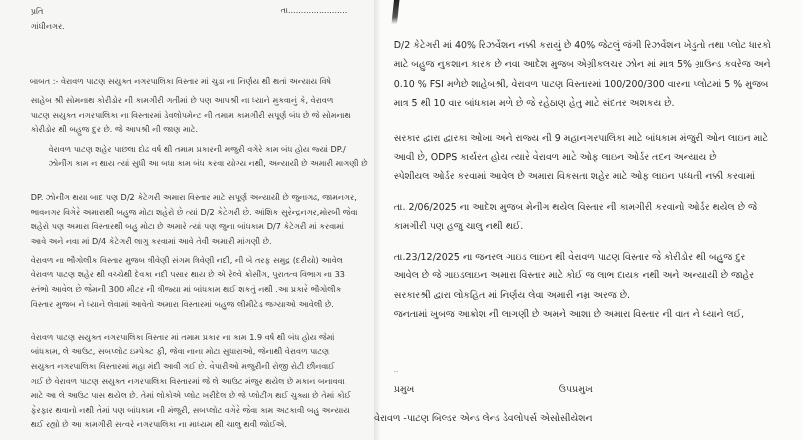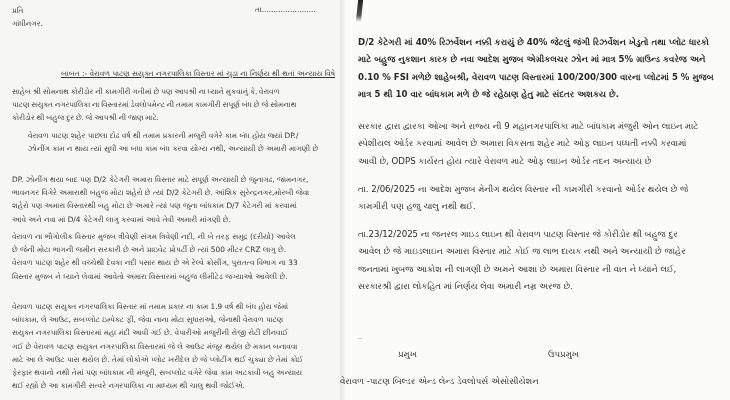--- a/index.html
+++ b/index.html
@@ -2,98 +2,98 @@
 <html><head>
 <meta charset="utf-8">
 <style>
   html, body { margin:0; padding:0; }
   body { width:730px; height:400px; overflow:hidden; background:#f4f4f2; position:relative; font-family:"DejaVu Sans", sans-serif; color:#2a2a2a; }
   .page { position:absolute; top:0; height:400px; overflow:hidden; }
   .page-left { left:0; width:342px; background:#f6f6f4; }
   .page-right { left:344px; width:386px; background:#fbfbfa; }
   .fold { position:absolute; left:340px; top:0; width:6px; height:400px; background:linear-gradient(90deg,#e4e4e2,#fafaf8); }
   .wedge { position:absolute; left:357px; top:0; width:5px; height:22px; background:linear-gradient(180deg,#222 0%,#555 70%,rgba(80,80,80,0) 100%); transform:skewX(-6deg); }
-  .l-text { position:absolute; left:12px; width:298px; font-size:7.4px; line-height:13.2px; color:#333; letter-spacing:0; }
+  .l-text { position:absolute; left:28px; width:298px; font-size:7.4px; line-height:13.2px; color:#333; letter-spacing:0; }
   .l-line { white-space:nowrap; overflow:hidden; display:block; }
   .date-line { position:absolute; left:255px; top:5px; font-size:7.4px; color:#333; }
-  .subject { position:absolute; left:27px; top:69px; font-size:7.4px; text-decoration:underline; white-space:nowrap; color:#333;margin-left:34px; }
+  .subject { position:absolute; left:27px; top:69px; font-size:7.4px; white-space:nowrap; color:#333; }
   .r-text { position:absolute; left:358px; width:360px; font-size:8.6px; line-height:17.3px; color:#2a2a2a; }
   .r-line { white-space:nowrap; overflow:hidden; display:block; }
   .sig-row { position:absolute; left:358px; top:349px; font-size:8.6px; color:#2a2a2a; }
-  .sig-row span { position:absolute; white-space:nowrap;margin-left:40px; }
+  .sig-row span { position:absolute; white-space:nowrap; }
   .org { position:absolute; left:340px; top:376px; font-size:8.6px; white-space:nowrap; color:#2a2a2a; }
   .dots { position:absolute; left:358px; top:333px; font-size:6px; color:#555; }
 </style>
 </head>
 <body>
 
 <div class="page page-left"></div>
 <div class="page page-right"></div>
 <div class="fold"></div>
 <div class="wedge"></div>
 
 <div class="l-text" style="top:4px;">
   <span class="l-line">પ્રતિ</span>
   <span class="l-line">ગાંધીનગર.</span>
 </div>
 <div class="date-line">તા.......................</div>
 
 <div class="subject">બાબત :- વેરાવળ પાટણ સયુક્ત નગરપાલિકા વિસ્તાર માં ચુડા ના નિર્ણય થી થતાં અન્યાય વિષે</div>
 
-<div class="l-text" style="top:85px;font-family:Liberation Serif, serif;">
+<div class="l-text" style="top:85px;">
   <span class="l-line">સાહેબ શ્રી સોમનાથ કોરીડોર ની કામગીરી ગતીમાં છે પણ આપશ્રી ના ધ્યાને મુકવાનું કે, વેરાવળ</span>
   <span class="l-line">પાટણ સયુક્ત નગરપાલિકા ના વિસ્તારમાં ડેવલોપમેન્ટ ની તમામ કામગીરી સપૂર્ણ બંધ છે જે સોમનાથ</span>
   <span class="l-line">કોરીડોર થી બહુજ દુર છે. જે આપશ્રી ની જાણ માટે.</span>
 </div>
 <div class="l-text" style="top:129px;margin-left:16px;">
   <span class="l-line">વેરાવળ પાટણ શહેર પાછલા દોઢ વર્ષ થી તમામ પ્રકારની મજુરી વગેરે કામ બંધ હોય જ્યાં DP./</span>
   <span class="l-line">ઝોનીંગ કામ ન થાય ત્યાં સુધી આ બધા કામ બંધ કરવા યોગ્ય નથી, અન્યાયી છે અમારી માગણી છે</span>
 </div>
 <div class="l-text" style="top:173px;">
   <span class="l-line">DP. ઝોનીંગ થયા બાદ પણ D/2 કેટેગરી  અમારા વિસ્તાર માટે સપૂર્ણ અન્યાયી છે જુનાગઢ, જામનગર,</span>
   <span class="l-line">ભાવનગર વિગેરે અમારાથી બહુજ મોટા શહેરો છે ત્યાં D/2 કેટેગરી છે. આંશિક સુરેન્દ્રનગર,મોરબી જેવા</span>
   <span class="l-line">શહેરો પણ અમારા વિસ્તારથી બહુ મોટા છે અમારે ત્યાં પણ જુના બાંધકામ D/7 કેટેગરી માં કરવામાં</span>
   <span class="l-line">આવે અને નવા માં D/4 કેટેગરી લાગુ કરવામાં આવે તેવી અમારી માંગણી છે.</span>
 </div>
 <div class="l-text" style="top:230px;">
   <span class="l-line">વેરાવળ ના ભૌગોલીક વિસ્તાર મુજબ ત્રીવેણી સંગમ ત્રિવેણી નદી, ની બે તરફ સમુદ્ર (દરીયો) આવેલ</span>
-  <span class="l-line">છે જેની મોટા ભાગની જમીન સરકારી છે અને પ્રાઇવેટ પ્રોપર્ટી છે ત્યાં 500 મીટર CRZ લાગુ છે.</span>
   <span class="l-line">વેરાવળ પાટણ શહેર થી વચ્ચેથી દેવકા નદી પસાર થાય છે એ રેલ્વે ક્રોસીંગ, પુરાતત્વ વિભાગ ના 33</span>
+  <span class="l-line">સ્તંભો આવેલ છે જેમની 300 મીટર ની ત્રીજ્યા માં બાંધકામ થઈ શકતું નથી .આ પ્રકારે ભૌગોલીક</span>
   <span class="l-line">વિસ્તાર મુજબ ને ધ્યાને લેવામાં આવેતો અમારા વિસ્તારમાં બહુજ લીમીટેડ જગ્યાઓ આવેલી છે.</span>
 </div>
 <div class="l-text" style="top:300px;">
   <span class="l-line">વેરાવળ પાટણ સયુક્ત નગરપાલિકા વિસ્તાર માં તમામ પ્રકાર ના કામ 1.9 વર્ષ થી બંધ હોય જેમાં</span>
   <span class="l-line">બાંધકામ, લે આઉટ, સબપ્લોટ  ઇમ્પેક્ટ ફી, જેવા નાના મોટા સુધારાઓ, જેનાથી વેરાવળ પાટણ</span>
   <span class="l-line">સયુક્ત નગરપાલિકા વિસ્તારમાં મહા મંદી  આવી ગઈ છે. વેપારીઓ મજુરીની રોજી રોટી છીનવાઈ</span>
   <span class="l-line">ગઈ છે વેરાવળ પાટણ સયુક્ત નગરપાલિકા વિસ્તારમાં જે લે આઉટ મંજુર થયેલ છે મકાન બનાવવા</span>
   <span class="l-line">માટે આ લે આઉટ પાસ થયેલ છે. તેમાં લોકોએ પ્લોટ ખરીદેલ છે જે પ્લોટીંગ થઈ ચુક્યા છે તેમાં કોઈ</span>
   <span class="l-line">ફેરફાર થવાનો નથી તેમાં પણ બાંધકામ ની મંજુરી, સબપ્લોટ વગેરે જેવા કામ અટકાવી બહુ અન્યાય</span>
   <span class="l-line">થઈ રહ્યો છે આ કામગીરી સત્વરે નગરપાલિકા ના માધ્યમ થી ચાલુ થવી જોઈએ.</span>
 </div>
 
-<div class="r-text" style="top:34px;font-weight:bold;">
+<div class="r-text" style="top:34px;">
   <span class="r-line">D/2 કેટેગરી માં 40% રિઝર્વેશન નક્કી કરાયું છે 40% જેટલું જંગી રિઝર્વેશન ખેડુતો તથા પ્લોટ ધારકો</span>
   <span class="r-line">માટે બહુજ નુકશાન કારક છે નવા આદેશ મુજબ એગ્રીકલચર ઝોન માં માત્ર 5% ગ્રાઉન્ડ કવરેજ અને</span>
   <span class="r-line">0.10 % FSI મળેછે શાહેબશ્રી, વેરાવળ પાટણ વિસ્તારમાં 100/200/300 વારના પ્લોટમાં 5 % મુજબ</span>
   <span class="r-line">માત્ર 5 થી 10 વાર બાંધકામ મળે છે જે રહેઠાણ હેતુ માટે સંદતર અશકય છે.</span>
 </div>
 <div class="r-text" style="top:118px;">
   <span class="r-line">સરકાર દ્વારા  દ્વારકા ઓખા અને રાજ્ય ની 9 મહાનગરપાલિકા માટે બાંધકામ મંજુરી ઓન લાઇન માટે</span>
+  <span class="r-line">આવી છે, ODPS કાર્યરત હોય ત્યારે વેરાવળ માટે ઓફ લાઇન ઓર્ડર તદન અન્યાય છે</span>
   <span class="r-line">સ્પેશીયલ ઓર્ડર કરવામાં આવેલ છે અમારા વિકસતા શહેર માટે ઓફ લાઇન પધ્ધતી નક્કી કરવામાં</span>
-  <span class="r-line">આવી છે, ODPS કાર્યરત હોય ત્યારે વેરાવળ માટે ઓફ લાઇન ઓર્ડર તદન અન્યાય છે</span>
 </div>
 <div class="r-text" style="top:181px;">
   <span class="r-line">તા. 2/06/2025 ના આદેશ મુજબ મેનીગ થયેલ વિસ્તાર ની કામગીરી કરવાનો ઓર્ડર થયેલ છે જે</span>
   <span class="r-line">કામગીરી પણ હજુ ચાલુ નથી થઈ.</span>
 </div>
 <div class="r-text" style="top:226px;">
   <span class="r-line">તા.23/12/2025 ના જનરલ ગાઇડ લાઇન થી વેરાવળ પાટણ વિસ્તાર જે કોરીડોર થી બહુજ દુર</span>
   <span class="r-line">આવેલ છે જે ગાઇડલાઇન અમારા વિસ્તાર માટે કોઈ જ લાભ દાયક નથી અને અન્યાયી છે જાહેર</span>
+  <span class="r-line">સરકારશ્રી દ્વારા લોકહિત માં નિર્ણય લેવા અમારી નમ્ર અરજ છે.</span>
   <span class="r-line">જનતામાં ખુબજ આક્રોશ ની લાગણી છે અમને આશા છે અમારા વિસ્તાર ની વાત ને ધ્યાને લઈ,</span>
-  <span class="r-line">સરકારશ્રી દ્વારા લોકહિત માં નિર્ણય લેવા અમારી નમ્ર અરજ છે.</span>
 </div>
 
 <div class="dots">..</div>
 <div class="sig-row">
   <span style="left:0;">પ્રમુખ</span>
   <span style="left:150px;">ઉપપ્રમુખ</span>
 </div>
 <div class="org">વેરાવળ -પાટણ બિલ્ડર એન્ડ લેન્ડ ડેવલોપર્સ એસોસીયેશન</div>
 
 </body></html>

